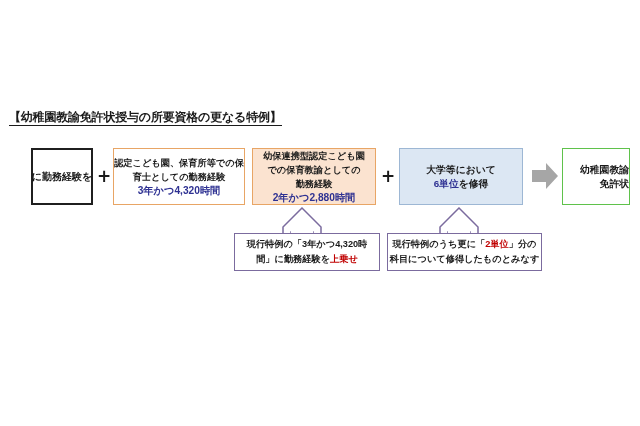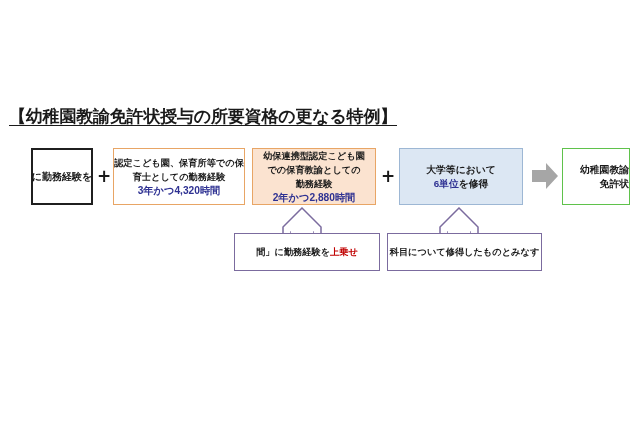--- a/index.html
+++ b/index.html
@@ -20,21 +20,21 @@
     left: 0; top: 0;
     width: 640px;
     height: 426px;
   }
 
   
   .title {
     position: absolute;
     left: 9px;
     top: 110px;
-    font-size: 17px;
+    font-size: 12px;
     font-weight: bold;
     color: #1a1a1a;
     letter-spacing: -0.2px;
     white-space: nowrap;
     border-bottom: 1px solid #1a1a1a;
     padding-bottom: 1px;
     line-height: 14px;
   }
 
   
@@ -240,25 +240,27 @@
     <span class="line">幼稚園教諭</span>
     <span class="line">免許状</span>
   </div>
 
   <svg class="notch notch-a" viewBox="0 0 44 28" xmlns="http://www.w3.org/2000/svg">
     <polygon points="22,1 41,20 41,27 33,27 33,25 11,25 11,27 3,27 3,20" fill="#ffffff" stroke="#7B6B9E" stroke-width="1.5" stroke-linejoin="miter"></polygon>
     <rect x="11" y="24" width="22" height="4" fill="#ffffff"></rect>
   </svg>
 
   <div class="callout callout-a">
+    <span class="co-line">現行特例の「3年かつ4,320時</span>
     <span class="co-line"><span>間」に勤務経験を</span><span class="red">上乗せ</span></span>
   </div>
 
   <svg class="notch notch-b" viewBox="0 0 44 28" xmlns="http://www.w3.org/2000/svg">
     <polygon points="22,1 41,20 41,27 33,27 33,25 11,25 11,27 3,27 3,20" fill="#ffffff" stroke="#7B6B9E" stroke-width="1.5" stroke-linejoin="miter"></polygon>
     <rect x="11" y="24" width="22" height="4" fill="#ffffff"></rect>
   </svg>
 
   <div class="callout callout-b">
+    <span class="co-line"><span>現行特例のうち更に「</span><span class="red">2単位</span><span>」分の</span></span>
     <span class="co-line">科目について修得したものとみなす</span>
   </div>
 
 </div>
 
 </body></html>

